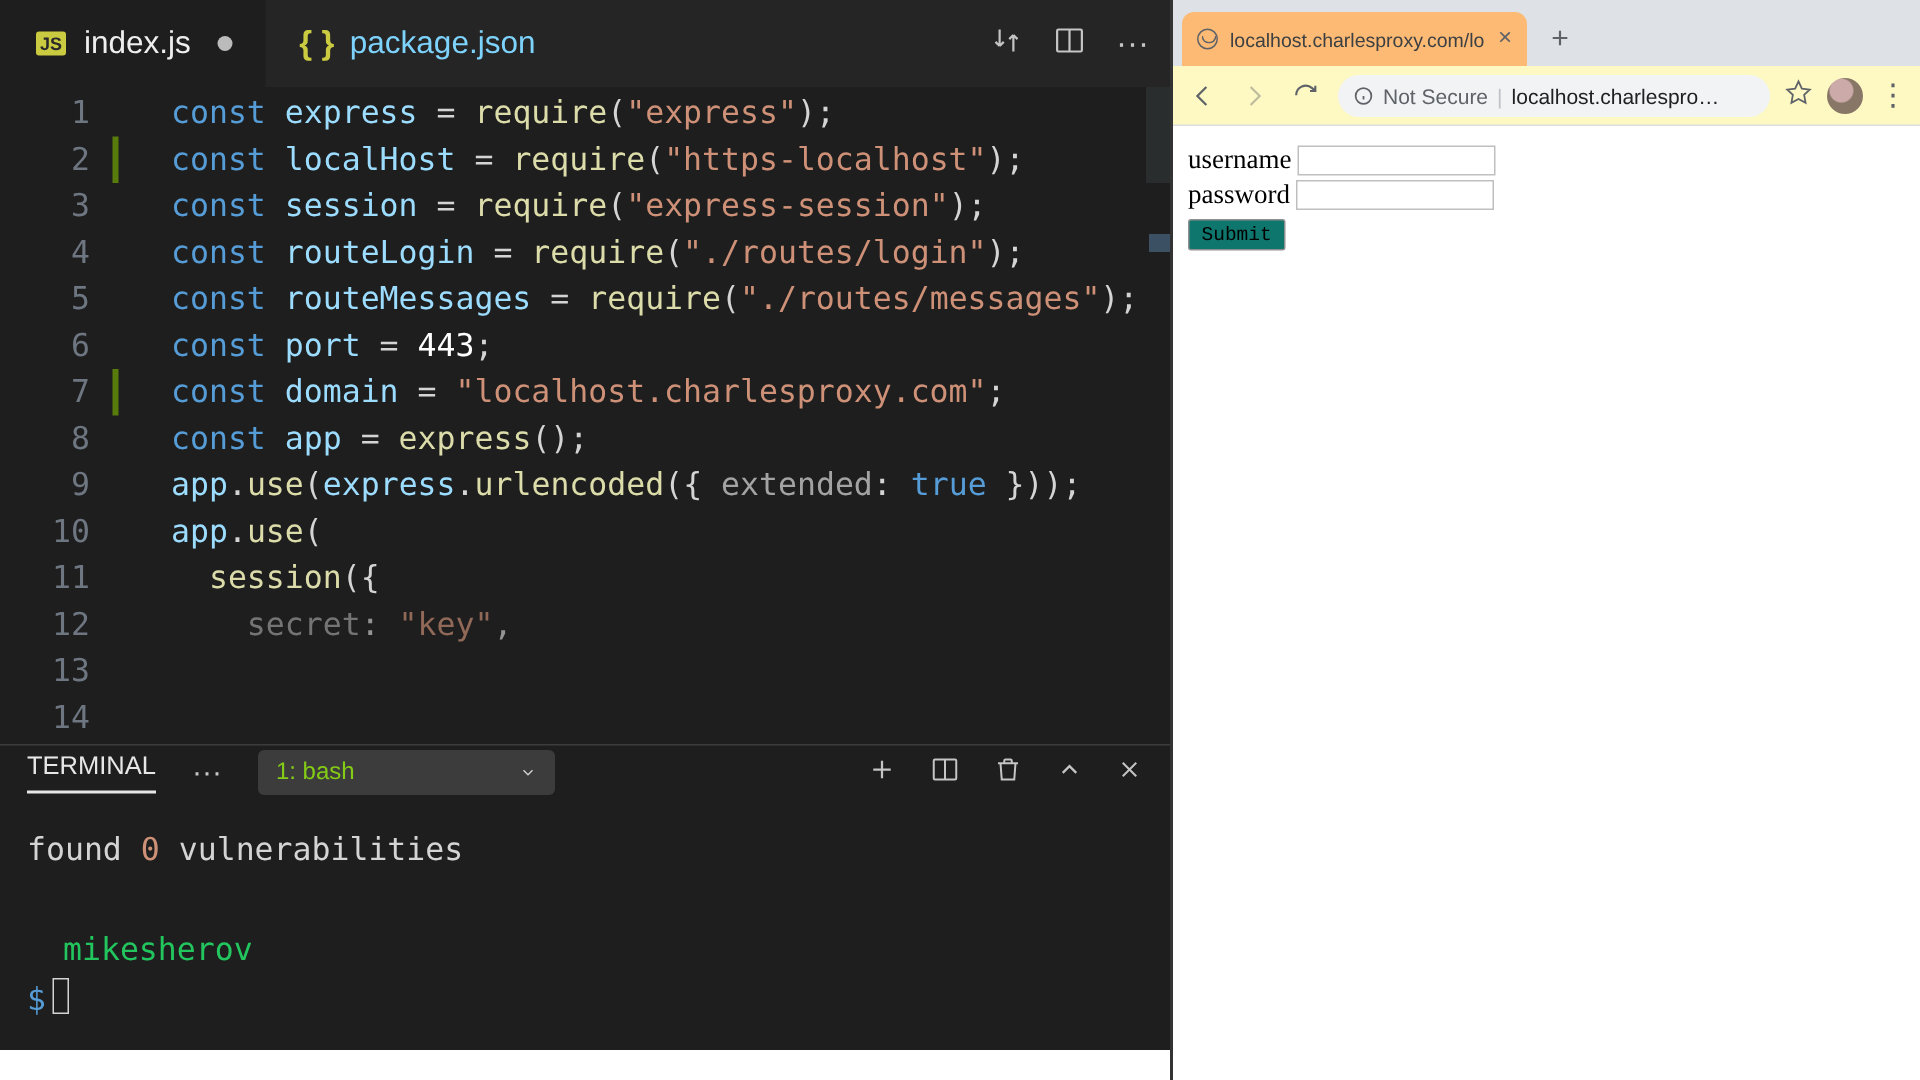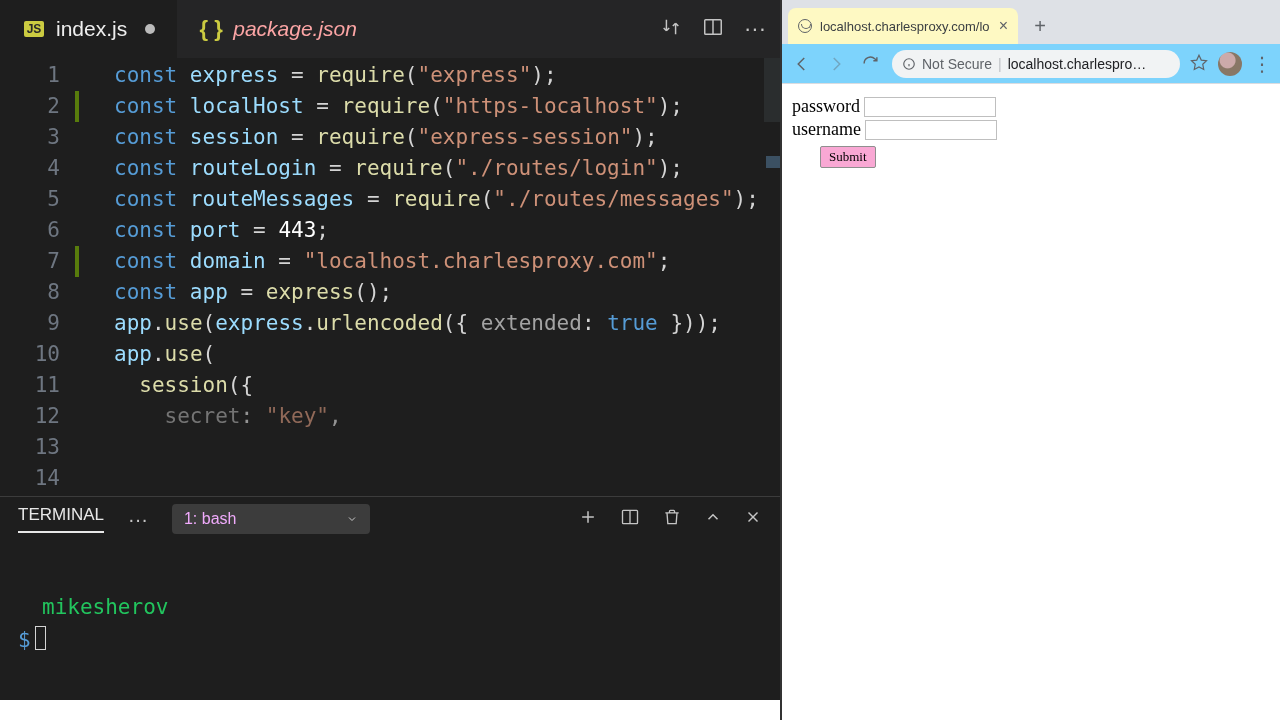--- a/index.html
+++ b/index.html
@@ -25,21 +25,21 @@
 .tab {
   height: 58px; display: flex; align-items: center; gap: 10px;
   padding: 0 22px; cursor: pointer;
   font-size: 21px;
 }
 .tab.active { background: #1e1e1e; }
 .tab-icon { width: 24px; height: 24px; display: flex; align-items: center; justify-content: center; }
 .js-icon { background: #cbcb41; color: #292929; font-size: 12px; font-weight: bold; width: 20px; height: 16px; display: flex; align-items: center; justify-content: center; border-radius: 2px; }
 .json-icon { color: #cbcb41; font-size: 22px; font-weight: bold; }
 .tab-name { color: #eee; }
-.tab.inactive .tab-name { color: #fca5a5; font-style: italic; }
+.tab.inactive .tab-name { color: #7dd3fc; }
 .tab .dirty-dot { width: 10px; height: 10px; border-radius: 50%; background: #bbb; margin-left: 8px; }
 .toolbar-right {
   position: absolute; right: 14px; display: flex; gap: 20px; align-items: center;
 }
 .toolbar-right svg { stroke: #c5c5c5; }
 .code-area {
   flex: 1; display: flex; overflow: hidden; position: relative;
   font-family: 'Menlo','Consolas', monospace;
   font-size: 21px;
 }
@@ -69,21 +69,21 @@
   display: flex; flex-direction: column;
 }
 .terminal-tabs {
   height: 44px; display: flex; align-items: center; padding: 0 18px; gap: 24px;
 }
 .terminal-tab-label {
   font-size: 17px; color: #e7e7e7; padding-bottom: 6px; border-bottom: 2px solid #e7e7e7;
 }
 .terminal-dots { color: #c5c5c5; font-size: 20px; }
 .terminal-select {
-  background: #3c3c3c; color: #f0abfc; height: 30px; border-radius: 4px;
+  background: #3c3c3c; color: #84cc16; height: 30px; border-radius: 4px;
   display: flex; align-items: center; padding: 0 12px; gap: 110px;
   font-size: 16px;
 }
 .terminal-actions { margin-left: auto; display: flex; gap: 22px; align-items: center; }
 .terminal-actions svg, .terminal-actions .glyph { color: #c5c5c5; stroke: #c5c5c5; }
 .terminal-body {
   flex: 1; padding: 16px 18px; font-family: 'Menlo','Consolas', monospace;
   font-size: 21px; color: #d4d4d4; line-height: 1.6;
 }
 .term-zero { color: #ce9178; }
@@ -92,30 +92,30 @@
 .term-cursor { display: inline-block; width: 11px; height: 24px; border: 1px solid #d4d4d4; vertical-align: -3px; margin-left: 4px; }
 
 .browser-pane {
   flex: 1; height: 720px; background: #fff; border-left: 2px solid #333;
   display: flex; flex-direction: column;
 }
 .browser-tabstrip {
   height: 44px; background: #dee1e6; display: flex; align-items: flex-end; padding-left: 6px; gap: 0px;
 }
 .browser-tab {
-  height: 36px; background: #fef9c3; border-radius: 8px 8px 0 0;
+  height: 36px; background: #fdba74; border-radius: 8px 8px 0 0;
   display: flex; align-items: center; padding: 0 10px; font-size: 13px; color: #3c4043;
   width: 230px; gap: 8px;
 }
 .browser-tab .favicon { width: 14px; height: 14px; border: 1px solid #5f6368; border-radius: 50%; position: relative; }
 .browser-tab .favicon::after { content: ""; position: absolute; width: 8px; height: 4px; border: 1px solid #5f6368; border-top: none; border-radius: 0 0 8px 8px; left: 2px; top: 4px; }
 .browser-tab .close-x { margin-left: auto; color: #5f6368; font-size: 16px; }
 .newtab-btn { width: 28px; height: 28px; display: flex; align-items: center; justify-content: center; color: #5f6368; font-size: 20px; margin-left: 8px; margin-bottom: 4px; }
 .browser-toolbar {
-  height: 40px; background: #7dd3fc; border-bottom: 1px solid #dadce0;
+  height: 40px; background: #fef9c3; border-bottom: 1px solid #dadce0;
   display: flex; align-items: center; padding: 0 8px; gap: 10px;
 }
 .nav-btn { width: 24px; height: 24px; display: flex; align-items: center; justify-content: center; color: #5f6368; }
 .nav-btn.disabled { opacity: 0.4; }
 .address-area {
   flex: 1; height: 28px; background: #f1f3f4; border-radius: 14px;
   display: flex; align-items: center; padding: 0 10px; font-size: 14px; color: #5f6368; gap: 6px;
   overflow: hidden;
 }
 .not-secure { white-space: nowrap; }
@@ -124,22 +124,22 @@
 .star-icon { color: #5f6368; }
 .avatar { width: 24px; height: 24px; border-radius: 50%; background: radial-gradient(circle at 40% 35%, #caa 0 35%, #876 40%); }
 .menu-dots { color: #5f6368; font-size: 20px; width: 20px; text-align: center; }
 .page-content { flex: 1; padding: 12px 10px; font-family: 'Times New Roman', serif; font-size: 18px; }
 .form-row { display: flex; align-items: center; gap: 4px; margin-bottom: 2px; }
 .form-row label { color: #000; }
 .form-row input[type=text], .form-row input[type=password] {
   border: 1px solid #bfbfbf; height: 20px; width: 132px; font-size: 13px;
 }
 .submit-btn {
-  font-family: Liberation Serif, serif; font-size: 13px; padding: 2px 8px;
-  background: #f9a8d4; border: 1px solid #8f8f8f; border-radius: 2px; margin-top: 4px; margin-left: 28px;
+  font-family: Liberation Mono, monospace; font-size: 13px; padding: 2px 8px;
+  background: #0f766e; border: 1px solid #8f8f8f; border-radius: 2px; margin-top: 4px;
 }
 </style>
 </head>
 <body>
 
 <div class="editor-pane">
   <div class="tabs-bar">
     <div class="tab active">
       <span class="tab-icon">
           <span class="js-icon">JS</span>
@@ -219,20 +219,21 @@
         <span><svg width="18" height="18" viewBox="0 0 24 24" fill="none" stroke-width="2">
               <polyline points="6 15 12 9 18 15"></polyline>
             </svg></span>
         <span><svg width="18" height="18" viewBox="0 0 24 24" fill="none" stroke-width="1.8">
               <line x1="6" y1="6" x2="18" y2="18"></line>
               <line x1="18" y1="6" x2="6" y2="18"></line>
             </svg></span>
       </div>
     </div>
     <div class="terminal-body">
+      <div><span>found </span><span class="term-zero">0</span><span> vulnerabilities</span></div>
       <div>&nbsp;</div>
       <div class="term-user">mikesherov</div>
       <div><span class="term-prompt">$</span><span class="term-cursor"></span></div>
     </div>
   </div>
 </div>
 
 <div class="browser-pane">
   <div class="browser-tabstrip">
     <div class="browser-tab">
@@ -269,22 +270,22 @@
       <span class="addr-url">localhost.charlespro…</span>
     </div>
     <span class="star-icon"><svg width="18" height="18" viewBox="0 0 24 24" fill="none" stroke="#5f6368" stroke-width="1.6">
           <polygon points="12 3 15 9.5 22 10.3 17 15 18.3 22 12 18.6 5.7 22 7 15 2 10.3 9 9.5 12 3"></polygon>
         </svg></span>
     <span class="avatar"></span>
     <span class="menu-dots">⋮</span>
   </div>
   <div class="page-content">
     <div class="form-row">
+      <label>username</label>
+      <input type="text" style="">
+    </div>
+    <div class="form-row">
       <label>password</label>
       <input type="password" style="">
     </div>
-    <div class="form-row">
-      <label>username</label>
-      <input type="text" style="">
-    </div>
     <button class="submit-btn">Submit</button>
   </div>
 </div>
 
 </body></html>

